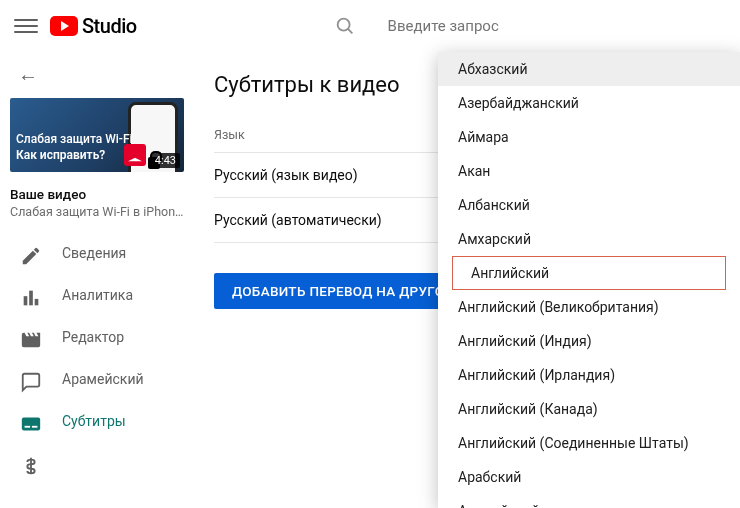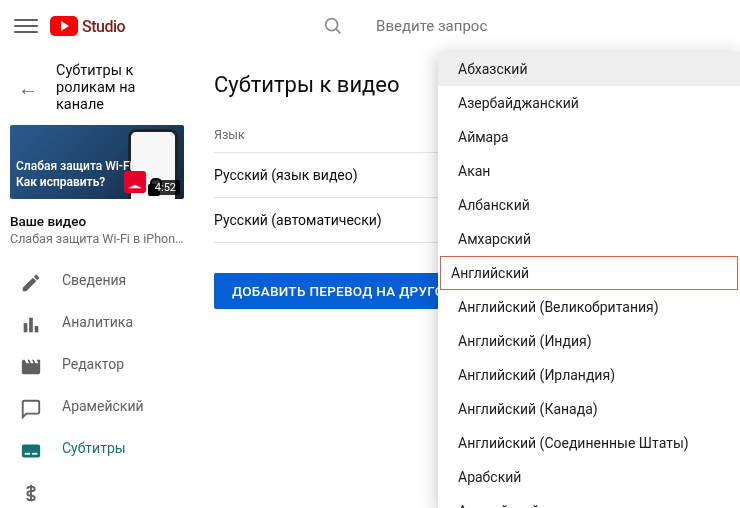--- a/index.html
+++ b/index.html
@@ -3,21 +3,21 @@
 <meta charset="utf-8">
 <style>
   * { box-sizing: border-box; margin: 0; padding: 0; font-family: Roboto, Arial, sans-serif; }
   body { width: 740px; height: 508px; background: #fff; overflow: hidden; position: relative; }
   .header { display: flex; align-items: center; height: 52px; padding: 0 14px; gap: 12px; }
   .menu-icon { width: 24px; height: 24px; display: flex; flex-direction: column; justify-content: center; gap: 4px; cursor: pointer; }
   .menu-icon span { height: 2px; background: #606060; border-radius: 1px; }
   .logo { display: flex; align-items: center; gap: 4px; }
   .yt-icon { width: 28px; height: 20px; background: #ff0000; border-radius: 5px; position: relative; }
   .yt-icon::after { content: ""; position: absolute; left: 11px; top: 5px; border-left: 8px solid #fff; border-top: 5px solid transparent; border-bottom: 5px solid transparent; }
-  .logo-text { font-size: 16px; font-weight: 500; color: #7f1d1d; letter-spacing: -0.5px; }
+  .logo-text { font-size: 20px; font-weight: 500; color: #000000; letter-spacing: -0.5px; }
   .search { flex: 0 0 auto; margin-left: 185px; display: flex; align-items: center; gap: 10px; color: #909090; }
   .search svg { width: 22px; height: 22px; }
   .search-input { border: none; font-size: 15px; outline: none; width: 200px; color: #606060; padding-left: 22px; }
   .content { display: flex; }
   .sidebar { width: 194px; flex-shrink: 0; }
   .sb-header { display: flex; align-items: center; gap: 18px; padding: 10px 18px 4px; }
   .back-arrow { font-size: 20px; color: #606060; }
   .sb-title { font-size: 14.5px; color: #0d0d0d; }
   .thumb-wrap { padding: 8px 10px; }
   .thumb { width: 174px; height: 74px; background: linear-gradient(135deg,#2a5c8f 0%, #1f4168 55%, #132538 100%); position: relative; border-radius: 2px; overflow: hidden; }
@@ -40,21 +40,21 @@
   .page-title { font-size: 22px; font-weight: 400; color: #0d0d0d; margin: 6px 0 20px; }
   .table-head { font-size: 12.5px; color: #6b6b6b; padding: 10px 0; border-bottom: 1px solid #e5e5e5; }
   .row { font-size: 14px; color: #0d0d0d; padding: 14px 0; border-bottom: 1px solid #e5e5e5; }
   .add-btn { margin-top: 30px; display: inline-block; background: #065fd4; color: #fff; font-size: 13.5px; font-weight: 500; padding: 10px 18px; border-radius: 2px; letter-spacing: .3px; cursor: pointer; }
   .arrow-up { position: absolute; left: 300px; top: 310px; }
   .arrow-up svg { width: 58px; height: 110px; }
   .watermark { position: absolute; left: 310px; top: 250px; font-size: 54px; color: rgba(140,140,140,.22); font-family: Georgia, serif; pointer-events:none; }
   .dropdown { position: absolute; right: 0; top: 52px; width: 302px; height: 456px; background: #fff; box-shadow: 0 4px 18px rgba(0,0,0,.25); overflow-y: auto; }
   .dd-item { padding: 9px 20px; font-size: 14px; color: #202020; cursor: pointer; }
   .dd-item.hover { background: #eee; }
-  .dd-item.highlight { border: 1.5px solid #d9634a; margin: 0 2px; padding: 8px 10px; }
+  .dd-item.highlight { border: 1.5px solid #d9634a; margin: 0 14px; padding: 8px 18px; }
 </style>
 </head>
 <body>
 
 <div class="header">
   <div class="menu-icon">
       <span></span>
       <span></span>
       <span></span>
     </div>
@@ -68,29 +68,28 @@
         <line x1="20" y1="20" x2="15.2" y2="15.2"></line>
       </svg>
     <input class="search-input" placeholder="Введите запрос" style="">
   </div>
 </div>
 
 <div class="content">
   <div class="sidebar">
     <div class="sb-header">
       <span class="back-arrow">←</span>
-      <span class="sb-title">Субтитры к роликам на канале</span>
     </div>
     <div class="thumb-wrap">
       <div class="thumb">
         <div class="phone"></div>
         <div class="thumb-text"><span>Слабая защита Wi-Fi</span><br><b>Как исправить?</b></div>
         <div class="wifi-badge"></div>
           <div class="lock"></div>
-        <div class="duration">4:52</div>
+        <div class="duration">4:43</div>
       </div>
     </div>
     <div class="video-meta">
       <div class="vm-title">Ваше видео</div>
       <div class="vm-sub">Слабая защита Wi-Fi в iPhone: что …</div>
     </div>
     <div class="nav" id="nav">
         <div class="nav-item">
           <span class="nav-icon">
             <svg viewBox="0 0 24 24" width="22" height="22" fill="currentColor">

